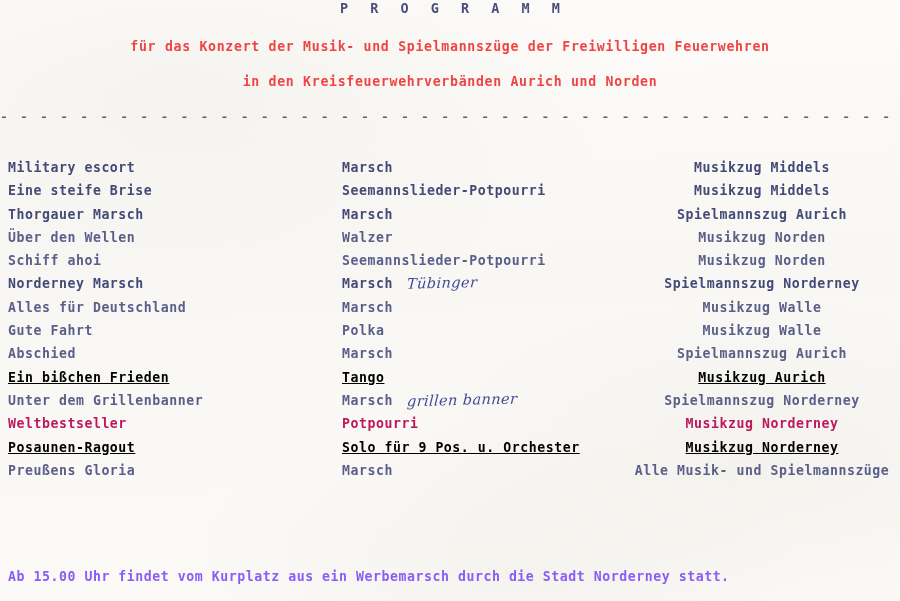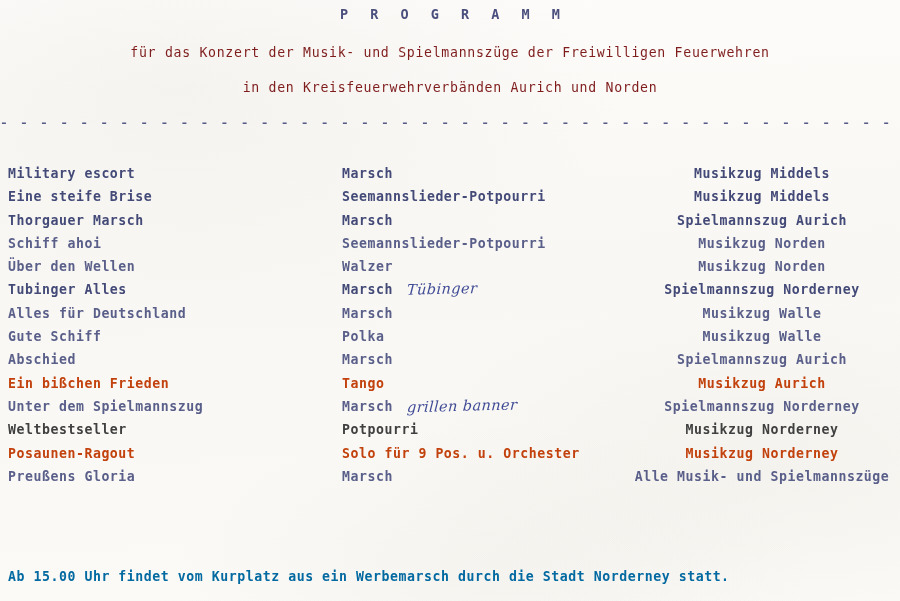--- a/index.html
+++ b/index.html
@@ -38,29 +38,28 @@
   }
 
   
   .header {
     text-align: center;
   }
   .doc-title {
     font-size: 13.5px;
     letter-spacing: 7px;
     font-weight: 700;
-    padding-top: 6px;
     color: #4a4f7d;
     text-indent: 7px;
   }
   .subtitle {
     font-size: 13.2px;
     letter-spacing: 0.7px;
-    font-weight: 400;
-    color: #7f1d1d;
+    font-weight: 700;
+    color: #ef4444;
   }
   .sub-1 { padding-top: 23px; }
   .sub-2 { padding-top: 20px; text-align: center; }
   .sub-3 { padding-top: 20px; opacity: 0.97; }
 
   .divider-row {
     padding-top: 17px;
     text-align: center;
     height: 22px;
     overflow: hidden;
@@ -92,22 +91,22 @@
     vertical-align: baseline;
     white-space: nowrap;
   }
   .col-piece { width: 334px; padding-left: 8px !important; margin-left: 7px; }
   .col-kind  { width: 282px; }
   .col-band  { width: 276px; text-align: center; }
 
   
   .ink-strong { color: #444a78; }
   .ink-mid    { color: #5a5f8a; }
-  .ink-light  { color: #c2410c; }
-  .ink-faint  { color: #404040; }
+  .ink-light  { color: #000000; text-decoration: underline; }
+  .ink-faint  { color: #be185d; }
 
   
   .hand {
     font-family: "DejaVu Serif", serif;
     font-style: italic;
     font-weight: 500;
     font-size: 14.5px;
     letter-spacing: 0.4px;
     color: #3f4a96;
     padding-left: 14px;
@@ -116,21 +115,21 @@
   }
 
   
   .footer {
     position: absolute;
     left: 8px;
     top: 569px;
     font-size: 13.2px;
     letter-spacing: 0.55px;
     font-weight: 600;
-    color: #0369a1;
+    color: #8b5cf6;
     white-space: nowrap;
   }
 </style>
 </head>
 <body>
 
 <div class="paper-grain"></div>
 
 <div class="sheet">
 
@@ -154,56 +153,56 @@
           <td class="col-piece ink-strong">Eine steife Brise</td>
           <td class="col-kind ink-strong"><span>Seemannslieder-Potpourri</span></td>
           <td class="col-band ink-strong">Musikzug Middels</td>
         </tr>
         <tr>
           <td class="col-piece ink-strong">Thorgauer Marsch</td>
           <td class="col-kind ink-strong"><span>Marsch</span></td>
           <td class="col-band ink-strong">Spielmannszug Aurich</td>
         </tr>
         <tr>
+          <td class="col-piece ink-mid">Über den Wellen</td>
+          <td class="col-kind ink-mid"><span>Walzer</span></td>
+          <td class="col-band ink-mid">Musikzug Norden</td>
+        </tr>
+        <tr>
           <td class="col-piece ink-mid">Schiff ahoi</td>
           <td class="col-kind ink-mid"><span>Seemannslieder-Potpourri</span></td>
           <td class="col-band ink-mid">Musikzug Norden</td>
         </tr>
         <tr>
-          <td class="col-piece ink-mid">Über den Wellen</td>
-          <td class="col-kind ink-mid"><span>Walzer</span></td>
-          <td class="col-band ink-mid">Musikzug Norden</td>
-        </tr>
-        <tr>
-          <td class="col-piece ink-strong">Tubinger Alles</td>
+          <td class="col-piece ink-strong">Norderney Marsch</td>
           <td class="col-kind ink-strong"><span>Marsch</span><span class="hand">Tübinger</span></td>
           <td class="col-band ink-strong">Spielmannszug Norderney</td>
         </tr>
         <tr>
           <td class="col-piece ink-mid">Alles für Deutschland</td>
           <td class="col-kind ink-mid"><span>Marsch</span></td>
           <td class="col-band ink-mid">Musikzug Walle</td>
         </tr>
         <tr>
-          <td class="col-piece ink-mid">Gute Schiff</td>
+          <td class="col-piece ink-mid">Gute Fahrt</td>
           <td class="col-kind ink-mid"><span>Polka</span></td>
           <td class="col-band ink-mid">Musikzug Walle</td>
         </tr>
         <tr>
           <td class="col-piece ink-mid">Abschied</td>
           <td class="col-kind ink-mid"><span>Marsch</span></td>
           <td class="col-band ink-mid">Spielmannszug Aurich</td>
         </tr>
         <tr>
           <td class="col-piece ink-light">Ein bißchen Frieden</td>
           <td class="col-kind ink-light"><span>Tango</span></td>
           <td class="col-band ink-light">Musikzug Aurich</td>
         </tr>
         <tr>
-          <td class="col-piece ink-mid">Unter dem Spielmannszug</td>
+          <td class="col-piece ink-mid">Unter dem Grillenbanner</td>
           <td class="col-kind ink-mid"><span>Marsch</span><span class="hand">grillen banner</span></td>
           <td class="col-band ink-mid">Spielmannszug Norderney</td>
         </tr>
         <tr>
           <td class="col-piece ink-faint">Weltbestseller</td>
           <td class="col-kind ink-faint"><span>Potpourri</span></td>
           <td class="col-band ink-faint">Musikzug Norderney</td>
         </tr>
         <tr>
           <td class="col-piece ink-light">Posaunen-Ragout</td>

